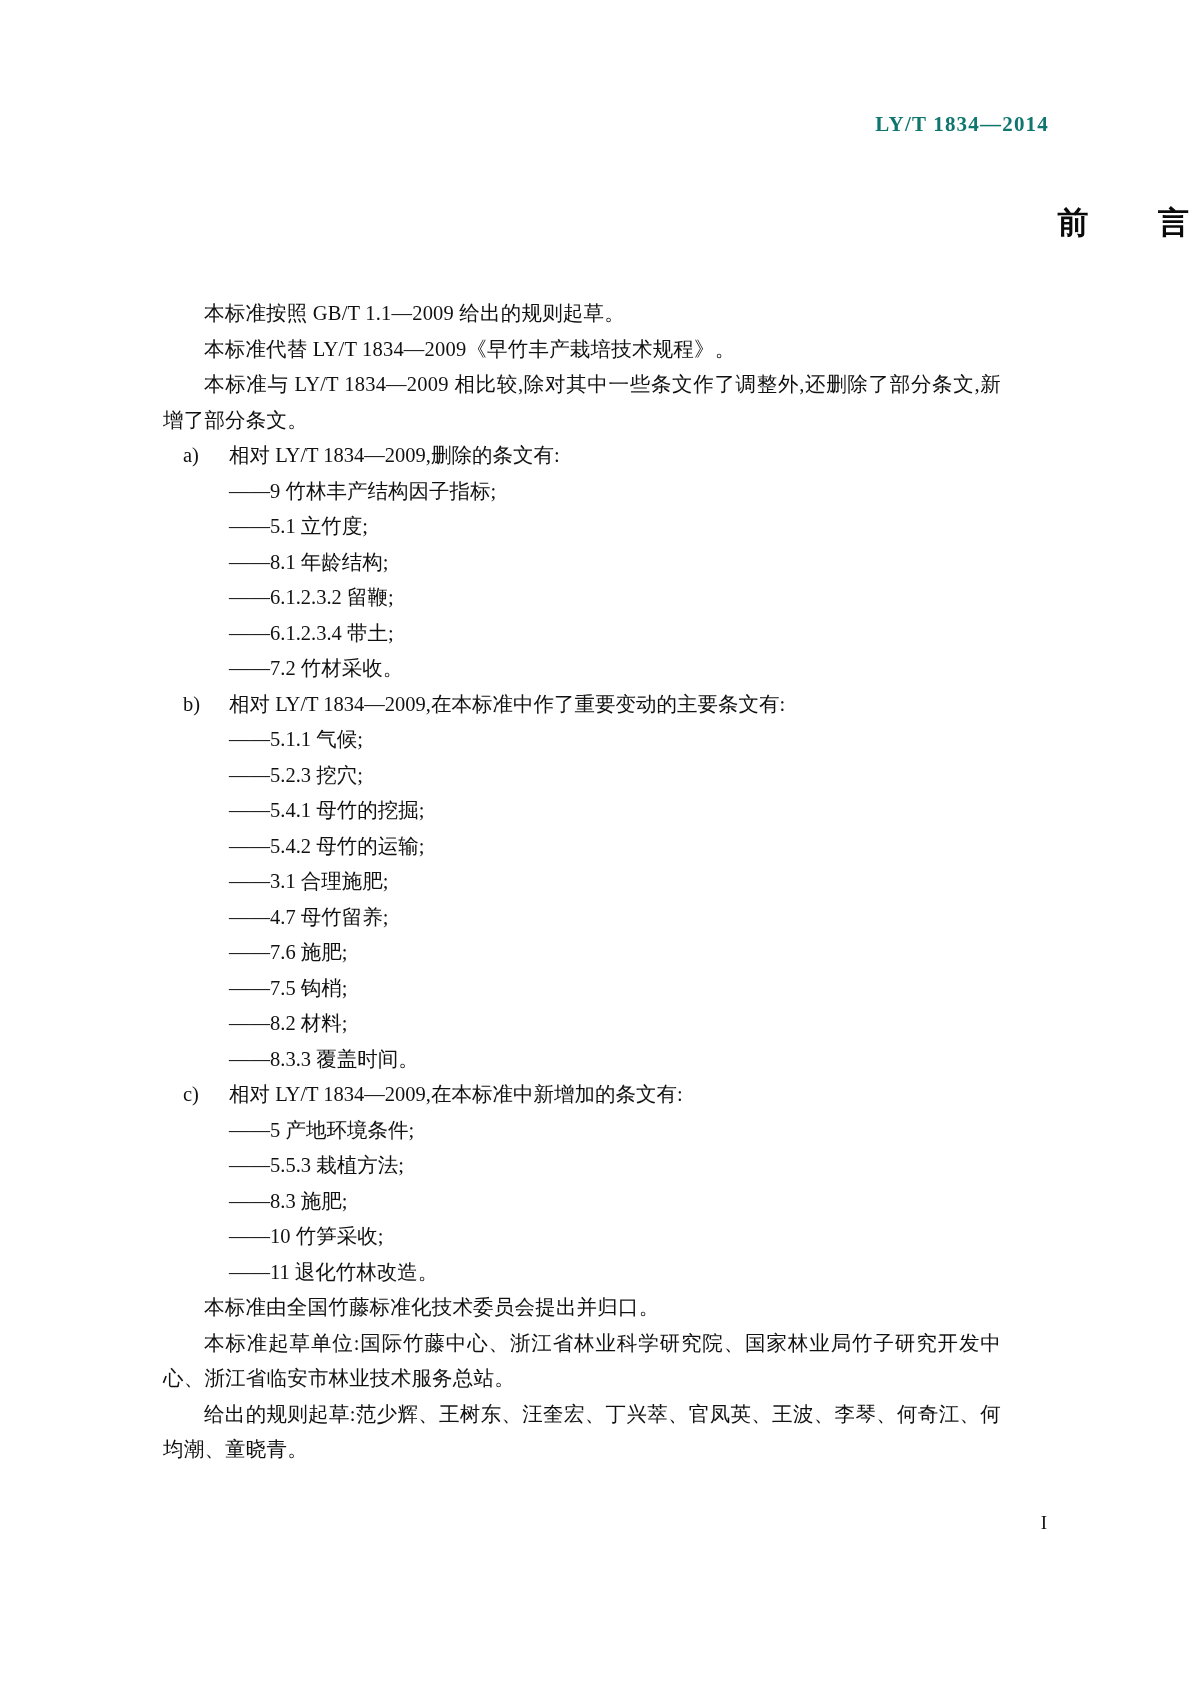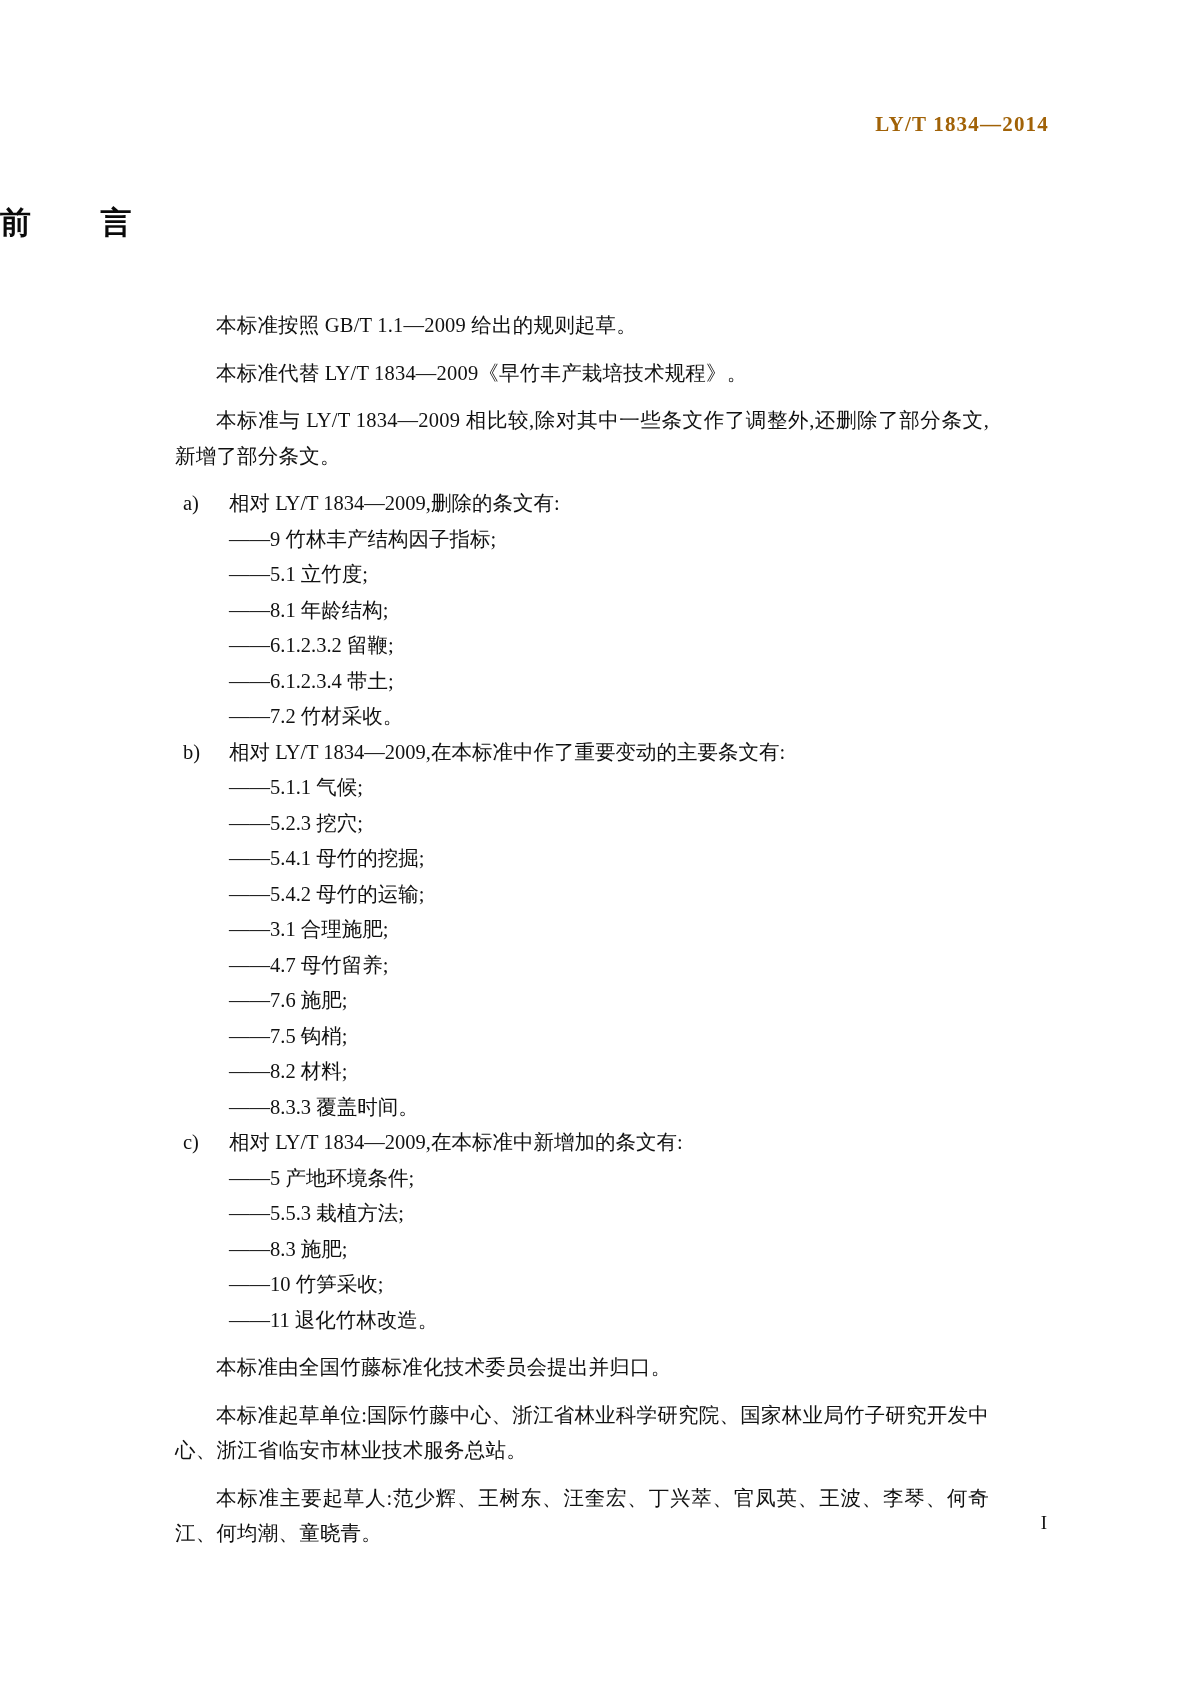--- a/index.html
+++ b/index.html
@@ -22,30 +22,30 @@
   .page-header {
     position: absolute;
     top: 112px;
     left: 0;
     right: 142px;
     text-align: right;
     font-family: "Liberation Serif", "DejaVu Serif", serif;
     font-size: 21px;
     font-weight: bold;
     letter-spacing: 1.2px;
-    color: #a16207;
+    color: #0f766e;
   }
 
   
   .doc-title {
     position: absolute;
     top: 202px;
     left: 0;
     right: 0;
-    text-align: left;
+    text-align: right;
     font-family: "DejaVu Sans", "Liberation Sans", sans-serif;
     font-size: 31px;
     font-weight: bold;
     letter-spacing: 2px;
     color: #0a0a0a;
   }
   .doc-title .gap {
     display: inline-block;
     width: 42px;
   }
@@ -56,21 +56,21 @@
     top: 296px;
     left: 163px;
     width: 838px;
     font-size: 20.5px;
     line-height: 35.5px;
     color: #111111;
   }
 
   .para {
     text-indent: 2em;
-    margin: 12px;
+    margin: 0;
     padding: 0;
     text-align: justify;
     letter-spacing: 0.2px;
   }
 
   .list-item {
     display: flex;
     align-items: flex-start;
     margin: 0;
     padding: 0;
@@ -154,19 +154,19 @@
       <span class="list-text">相对 LY/T 1834—2009,在本标准中新增加的条文有:</span>
     </div>
     <p class="sub-item">——5 产地环境条件;</p>
     <p class="sub-item">——5.5.3 栽植方法;</p>
     <p class="sub-item">——8.3 施肥;</p>
     <p class="sub-item">——10 竹笋采收;</p>
     <p class="sub-item">——11 退化竹林改造。</p>
 
     <p class="para">本标准由全国竹藤标准化技术委员会提出并归口。</p>
     <p class="para">本标准起草单位:国际竹藤中心、浙江省林业科学研究院、国家林业局竹子研究开发中心、浙江省临安市林业技术服务总站。</p>
-    <p class="para">本标准主要起草人:范少辉、王树东、汪奎宏、丁兴萃、官凤英、王波、李琴、何奇江、何均潮、童晓青。</p>
+    <p class="para">给出的规则起草:范少辉、王树东、汪奎宏、丁兴萃、官凤英、王波、李琴、何奇江、何均潮、童晓青。</p>
 
   </div>
 
   <div class="page-number">I</div>
 
 </div>
 
 </body></html>

